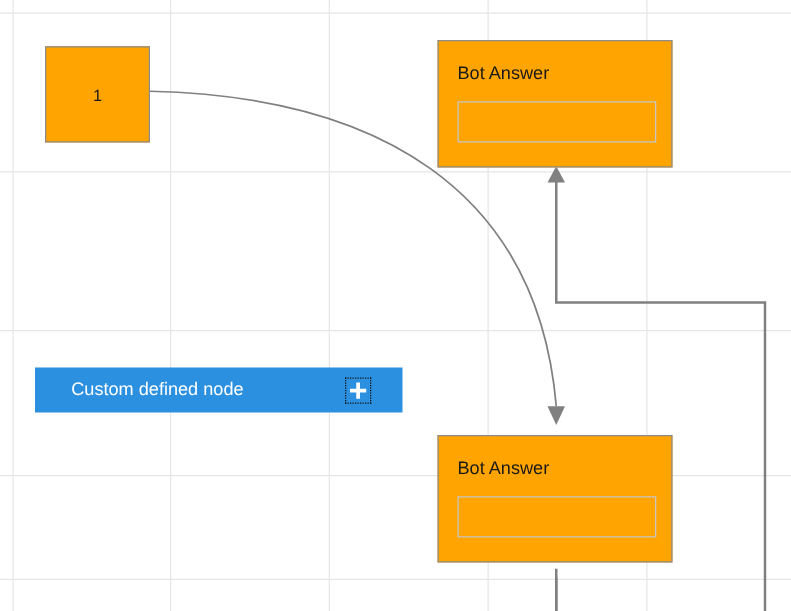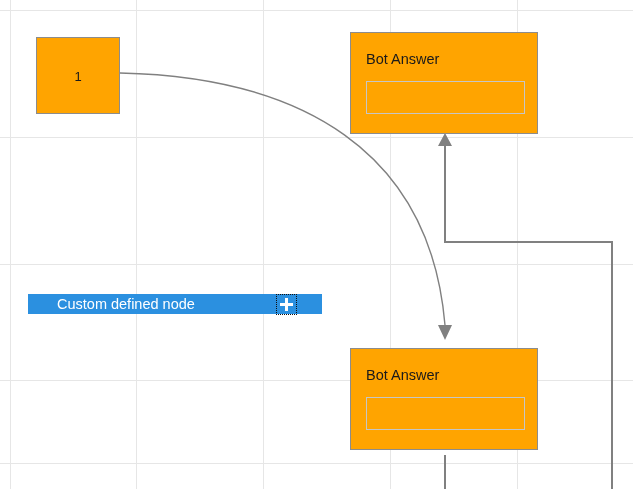--- a/index.html
+++ b/index.html
@@ -83,21 +83,21 @@
     box-sizing: border-box;
     border: 1px solid #c6c6c6;
     background: transparent;
   }
   
   #palette-item {
     position: absolute;
     left: 28px;
     top: 294px;
     width: 294px;
-    height: 20px;
+    height: 36px;
     background: #2b90e0;
     box-sizing: border-box;
     display: flex;
     align-items: center;
   }
   #palette-label {
     color: #ffffff;
     font-size: 14.5px;
     margin-left: 29px;
     white-space: nowrap;

